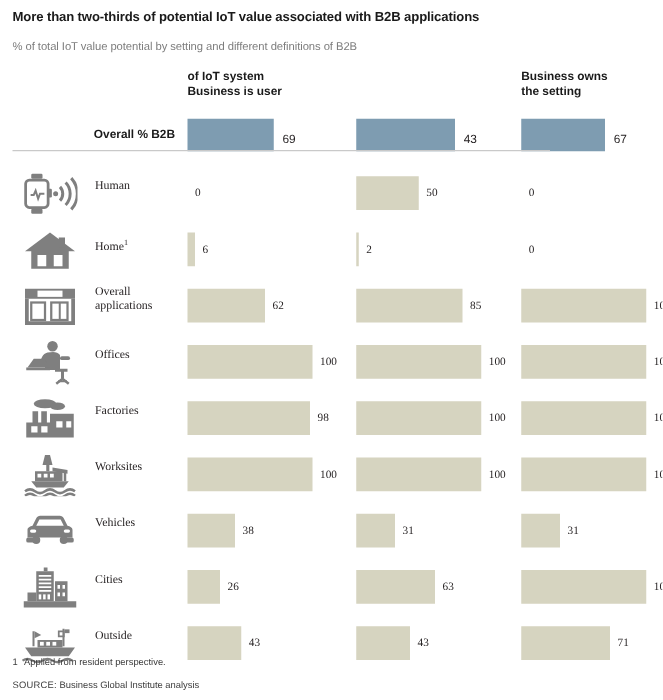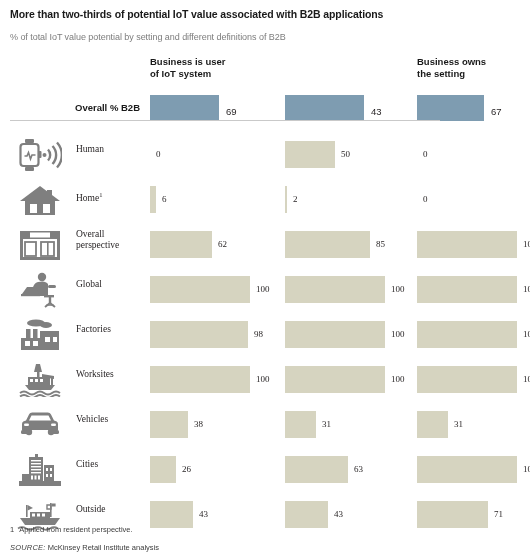--- a/index.html
+++ b/index.html
@@ -77,34 +77,34 @@
   .overall-row .val { top: 11px; font-size: 9.5px; }
   .overall-row .cell { top: 3px; height: 26px; }
   .overall-row .bar { height: 26px; }
 
   .footnotes {
     position: absolute; left: 10px; bottom: 8px; width: 510px;
   }
   .fnote { font-size: 7.5px; color: #3c3c3c; padding-bottom: 9px; }
   .fnote .num { padding-right: 5px; }
   .source { font-size: 7.5px; color: #3c3c3c; }
-  .source .lbl { letter-spacing: 0.2px; font-style: italic; }
+  .source .lbl { letter-spacing: 0.2px; }
 </style>
 </head>
 <body>
 
 <div class="page">
 
   <div class="title">More than two-thirds of potential IoT value associated with B2B applications</div>
   <div class="subtitle">% of total IoT value potential by setting and different definitions of B2B</div>
 
   <div class="col-headers">
     <div class="col-header" style="left:140px">
+      <div>of IoT system</div>
       <div>Business is user</div>
-      <div>of IoT system</div>
     </div>
     <div class="col-header" style="left:407px">
       <div>Business owns</div>
       <div>the setting</div>
     </div>
   </div>
 
   <div class="overall-row">
     <div class="overall-label">Overall % B2B</div>
     <div class="cell c0">
@@ -189,21 +189,21 @@
       <rect x="39" y="10" width="3" height="21"></rect>
       <rect x="2" y="28" width="40" height="3"></rect>
       <rect x="7" y="13" width="11" height="14" fill="none" stroke="#7f7f7f" stroke-width="1.8"></rect>
       <rect x="23" y="13" width="13" height="14" fill="none" stroke="#7f7f7f" stroke-width="1.8"></rect>
       <rect x="29" y="13" width="1.6" height="14"></rect>
     </g>
           </svg>
         </div>
         <div class="row-label" style="top: 6px;">
           <div>Overall</div>
-          <div>perspective</div>
+          <div>applications</div>
         </div>
         <div class="cell c0">
           <div class="bar" style="width: 62px;"></div>
           <div class="val" style="left: 68px;">62</div>
         </div>
         <div class="cell c1">
           <div class="bar" style="width: 85px;"></div>
           <div class="val" style="left: 91px;">85</div>
         </div>
         <div class="cell c2">
@@ -220,21 +220,21 @@
       <path d="M3 22 L20 22 L17 15 L8 15 Z"></path>
       <rect x="2" y="22" width="19" height="2.2"></rect>
       <rect x="29" y="13" width="8" height="3" rx="1.5"></rect>
       <path d="M31 24 L31 31" stroke="#7f7f7f" stroke-width="2.4" fill="none"></path>
       <rect x="25" y="23" width="10" height="2.4"></rect>
       <path d="M26 35 L31 31 L36 35" fill="none" stroke="#7f7f7f" stroke-width="2"></path>
       <path d="M27.5 33 L34.5 33" stroke="#7f7f7f" stroke-width="1.6"></path>
     </g>
           </svg>
         </div>
-        <div class="row-label"><span>Global</span></div>
+        <div class="row-label"><span>Offices</span></div>
         <div class="cell c0">
           <div class="bar" style="width: 100px;"></div>
           <div class="val" style="left: 106px;">100</div>
         </div>
         <div class="cell c1">
           <div class="bar" style="width: 100px;"></div>
           <div class="val" style="left: 106px;">100</div>
         </div>
         <div class="cell c2">
           <div class="bar" style="width: 100px;"></div>
@@ -407,17 +407,17 @@
         </div>
       </div>
     </div>
 
   <div class="footnotes">
     <div class="fnote">
       <span class="num">1</span><span>Applied from resident perspective.</span>
     </div>
     <div class="source">
       <span class="lbl">SOURCE:</span>
-      <span>McKinsey Retail Institute analysis</span>
+      <span>Business Global Institute analysis</span>
     </div>
   </div>
 
 </div>
 
 </body></html>

